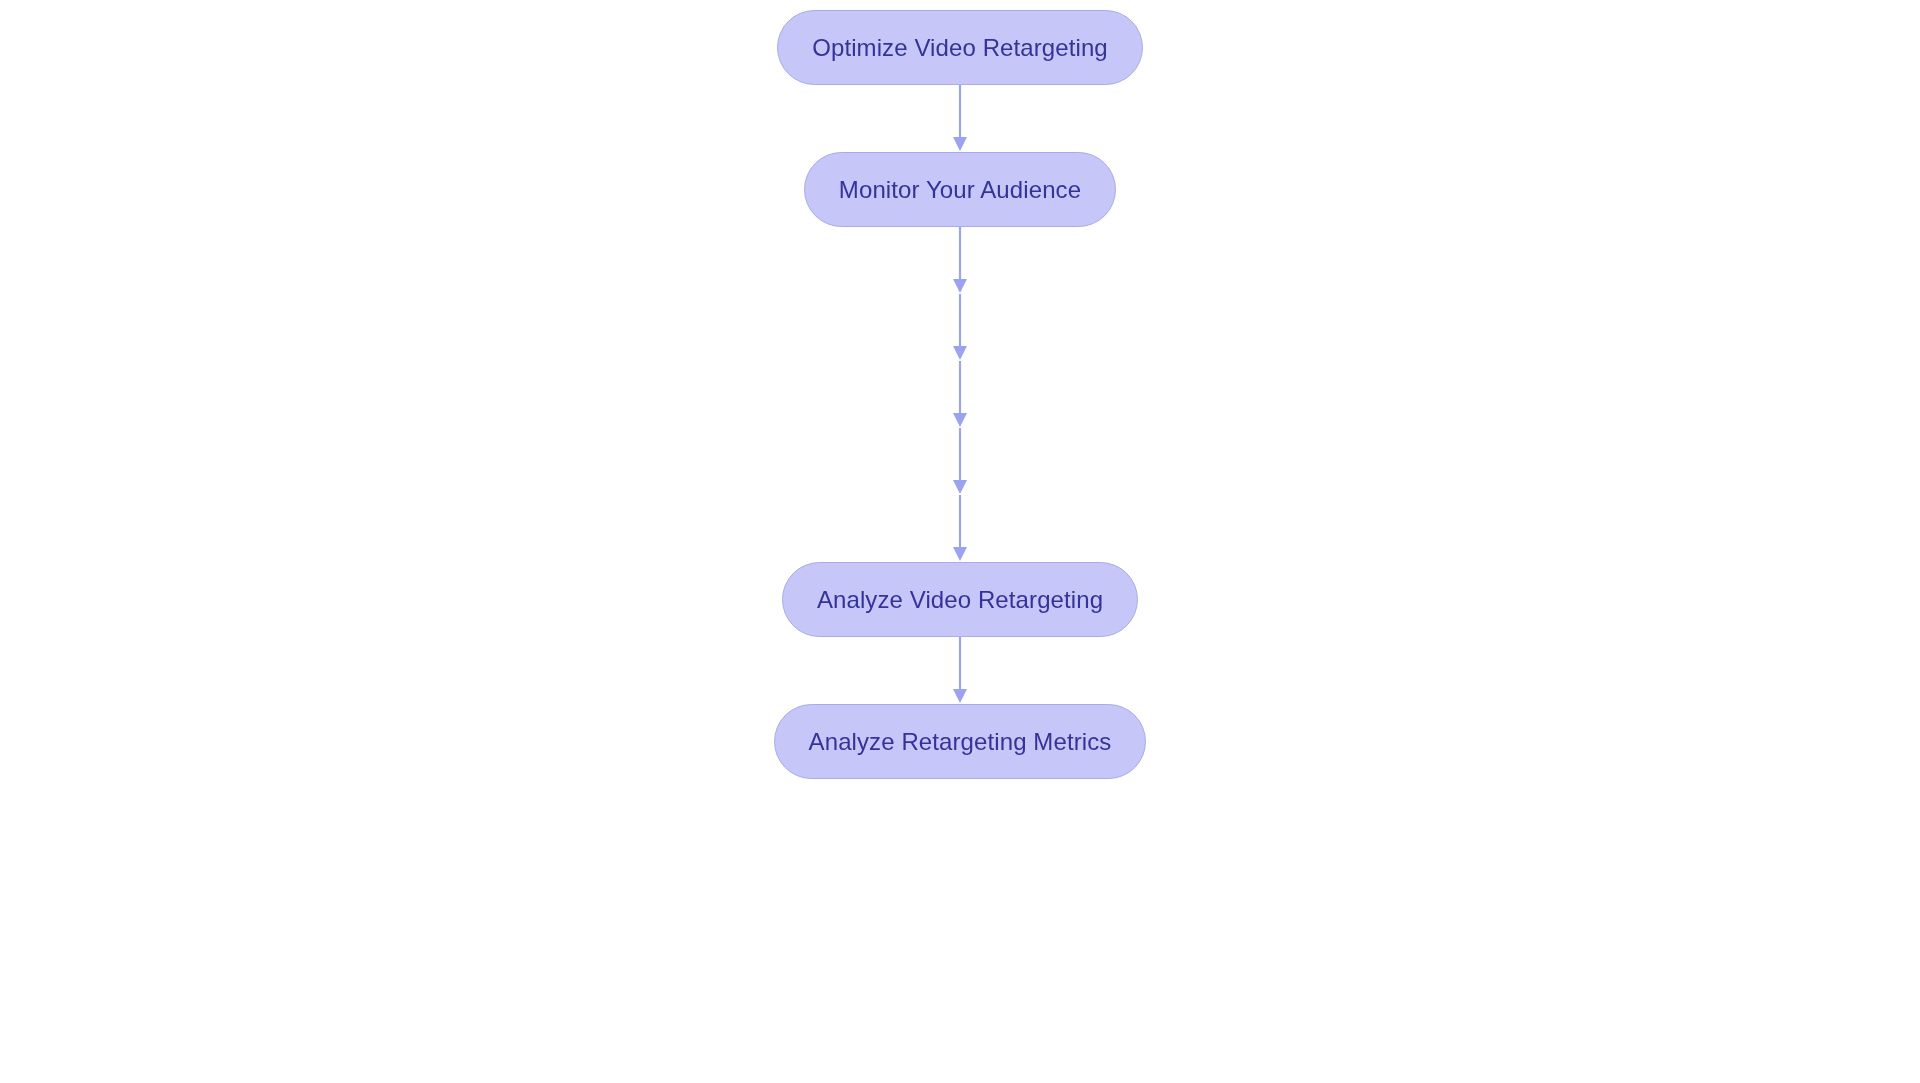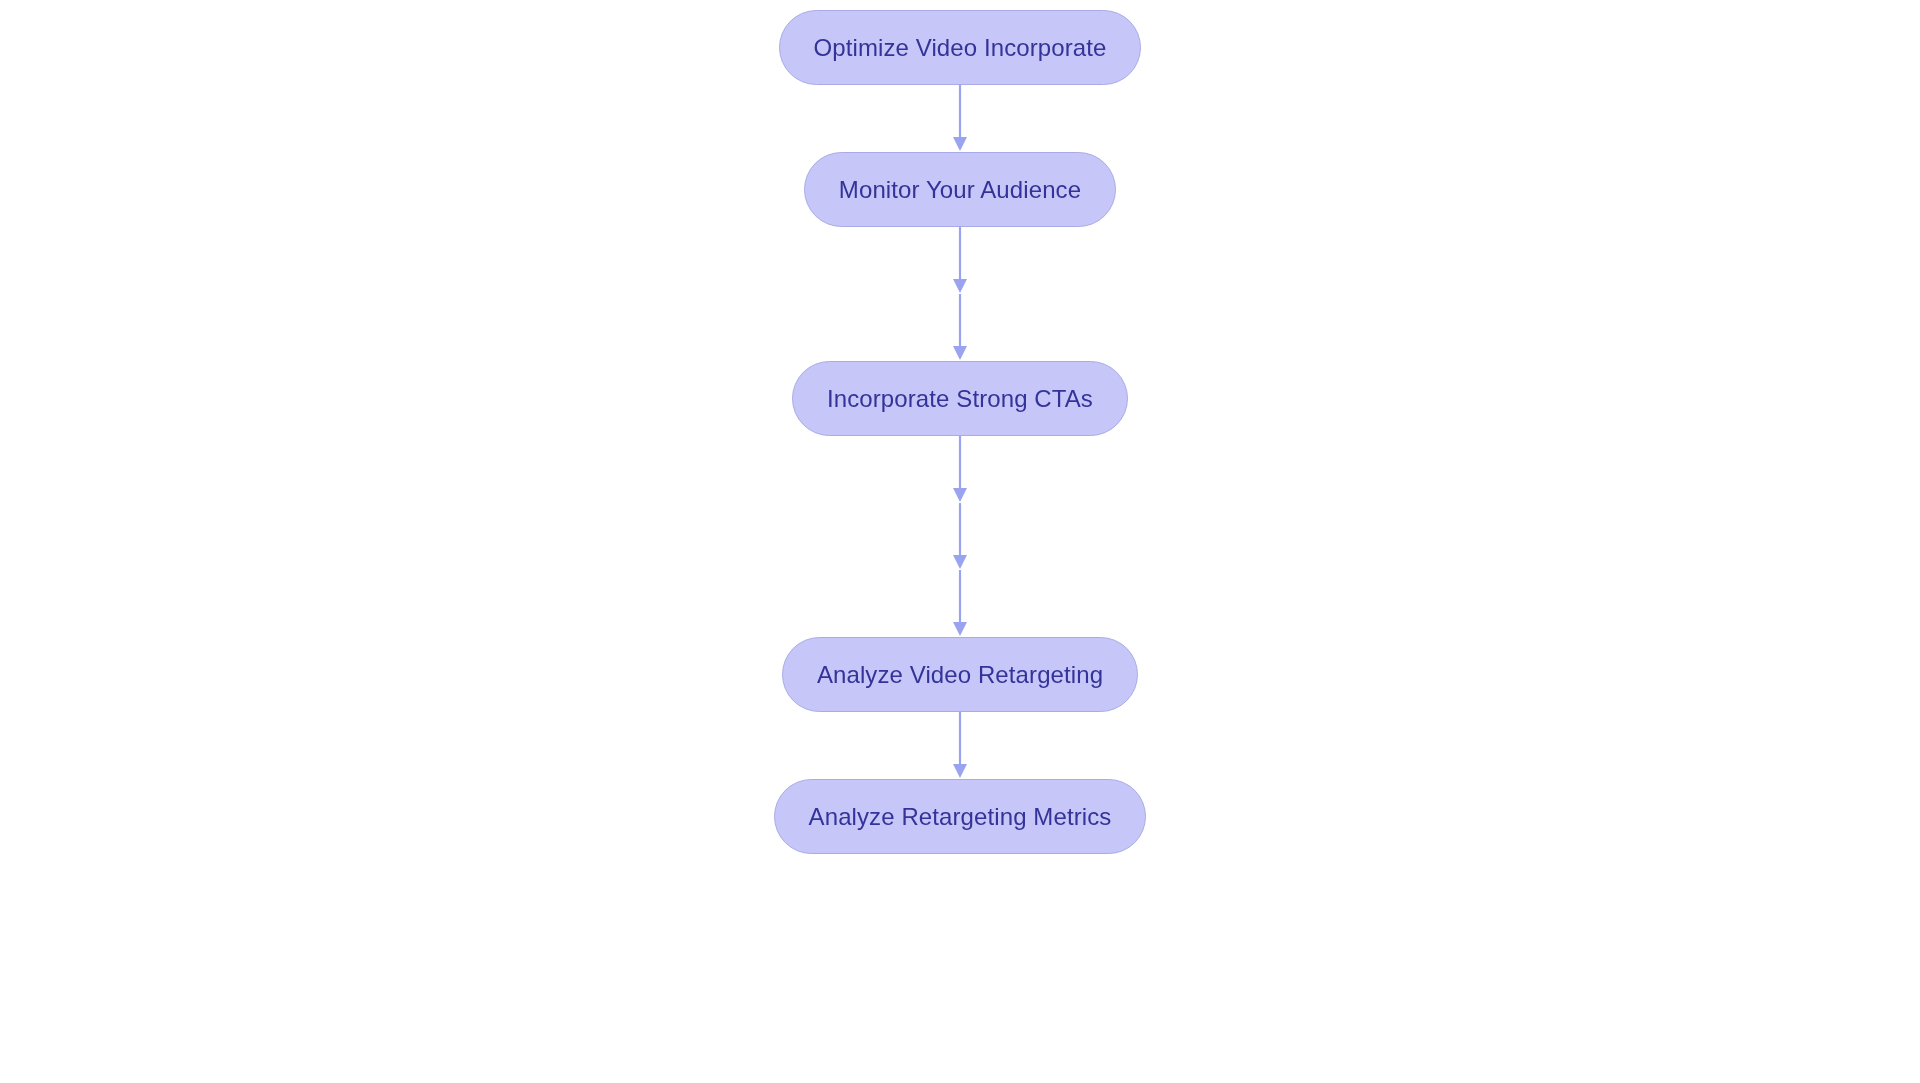--- a/index.html
+++ b/index.html
@@ -77,21 +77,21 @@
 </style>
 </head>
 <body>
 
 <div id="flowchart-canvas">
   <div class="flow-column">
 
     <div class="spacer-top"></div>
 
     <div class="node">
-      <span class="node-label">Optimize Video Incorporate</span>
+      <span class="node-label">Optimize Video Retargeting</span>
     </div>
 
     <div class="connector">
       <svg width="18" height="67" viewBox="0 0 18 67" xmlns="http://www.w3.org/2000/svg" aria-hidden="true">
         <line x1="9" y1="0" x2="9" y2="54" stroke="#9aa3ef" stroke-width="2.2"></line>
         <polygon points="2,52 16,52 9,66" fill="#9aa3ef"></polygon>
       </svg>
     </div>
 
     <div class="node">
@@ -106,23 +106,20 @@
     </div>
 
 
     <div class="connector">
       <svg width="18" height="67" viewBox="0 0 18 67" xmlns="http://www.w3.org/2000/svg" aria-hidden="true">
         <line x1="9" y1="0" x2="9" y2="54" stroke="#9aa3ef" stroke-width="2.2"></line>
         <polygon points="2,52 16,52 9,66" fill="#9aa3ef"></polygon>
       </svg>
     </div>
 
-    <div class="node">
-      <span class="node-label">Incorporate Strong CTAs</span>
-    </div>
 
     <div class="connector">
       <svg width="18" height="67" viewBox="0 0 18 67" xmlns="http://www.w3.org/2000/svg" aria-hidden="true">
         <line x1="9" y1="0" x2="9" y2="54" stroke="#9aa3ef" stroke-width="2.2"></line>
         <polygon points="2,52 16,52 9,66" fill="#9aa3ef"></polygon>
       </svg>
     </div>
 
 
     <div class="connector">

